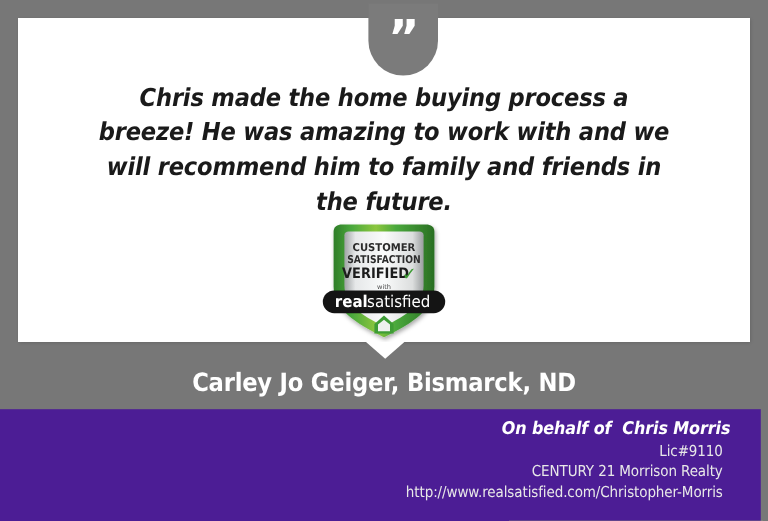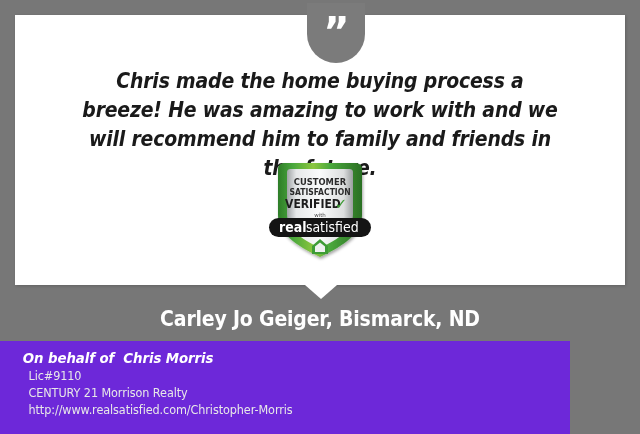--- a/index.html
+++ b/index.html
@@ -85,21 +85,21 @@
     letter-spacing: -0.2px;
     transform: scaleX(0.92);
     transform-origin: center top;
   }
 
   
   .badge-wrap {
     position: absolute;
     left: 0;
     right: 0;
-    top: 144px;
+    top: 168px;
     height: 106px;
     display: flex;
     align-items: flex-start;
     justify-content: center;
   }
   .badge-svg {
     display: block;
   }
 
   
@@ -128,24 +128,24 @@
     font-size: 21px;
     letter-spacing: -0.2px;
     transform: scaleX(0.9);
   }
 
   
   .footer {
     position: absolute;
     left: 0;
     top: 341px;
-    width: 570px;
+    width: 634px;
     height: 93px;
-    background: #6d28d9;
-    text-align: left;
+    background: #4c1d95;
+    text-align: right;
   }
   .footer-agent {
     margin-top: 9px;
     color: #ffffff;
     font-family: "DejaVu Sans", sans-serif;
     font-style: italic;
     font-weight: bold;
     font-size: 14.5px;
     letter-spacing: -0.1px;
     transform: scaleX(0.92);

